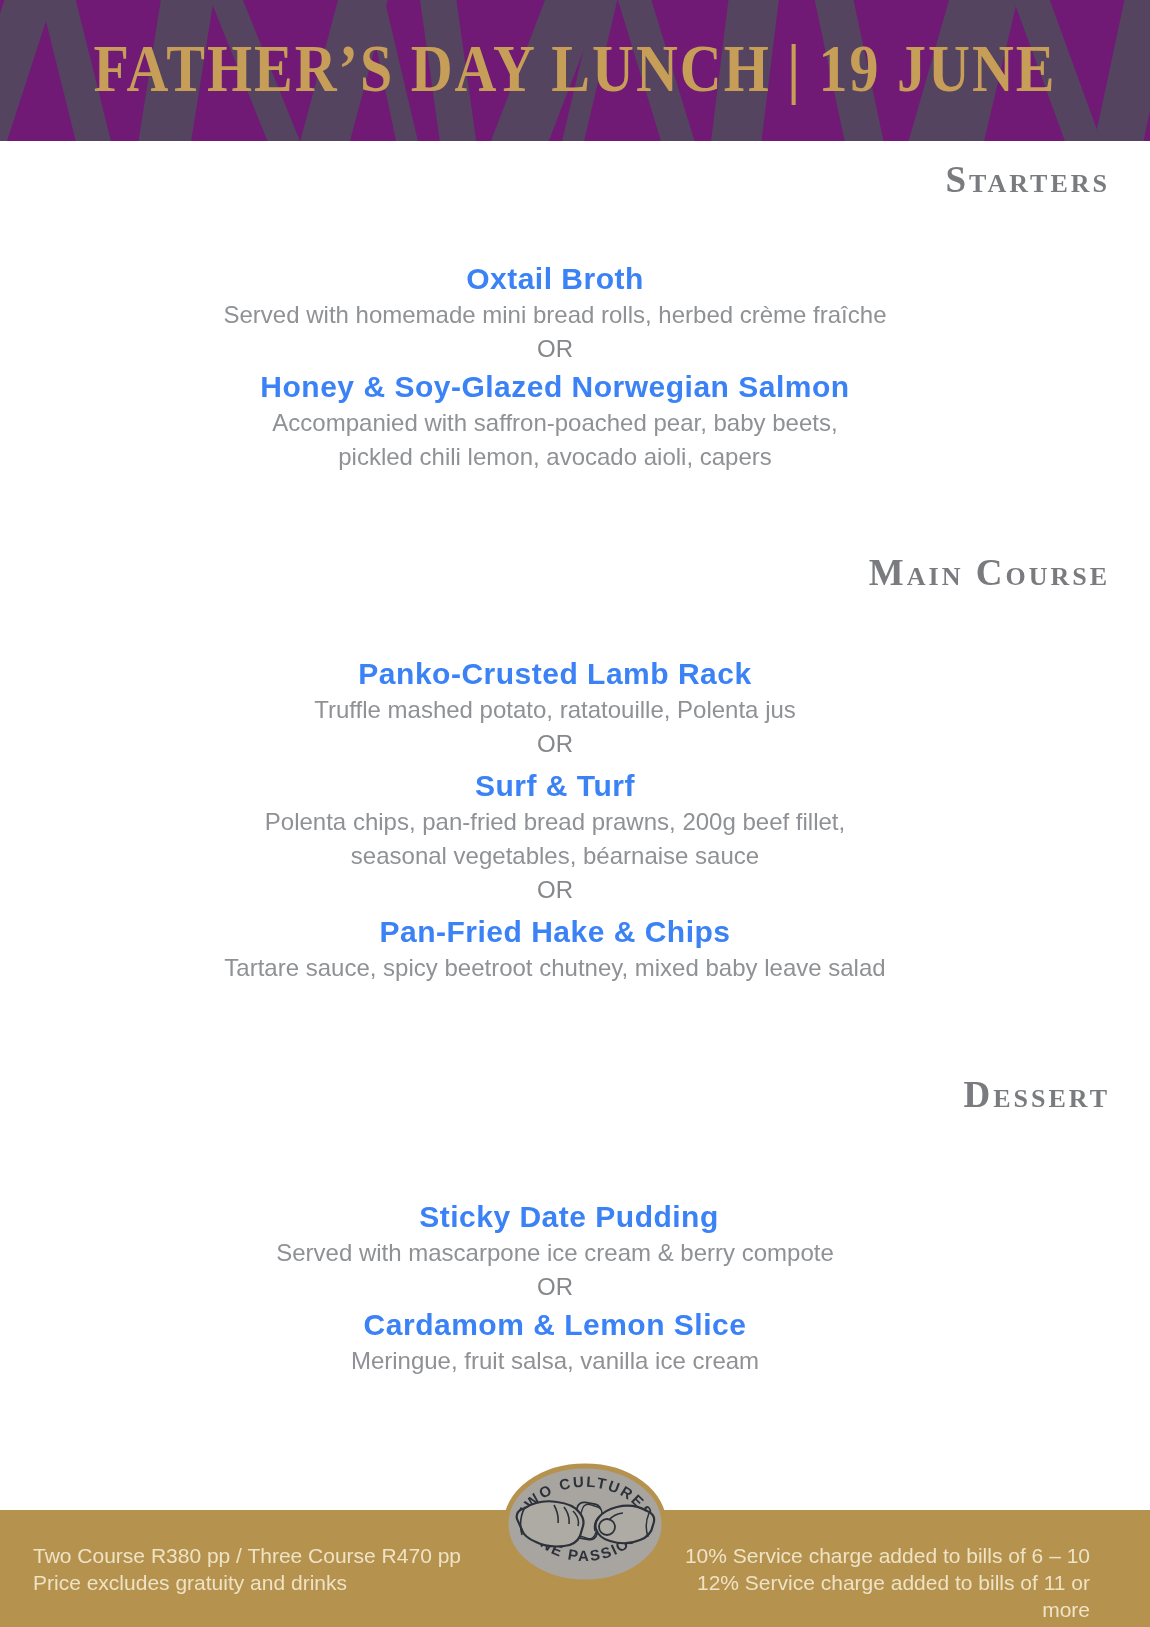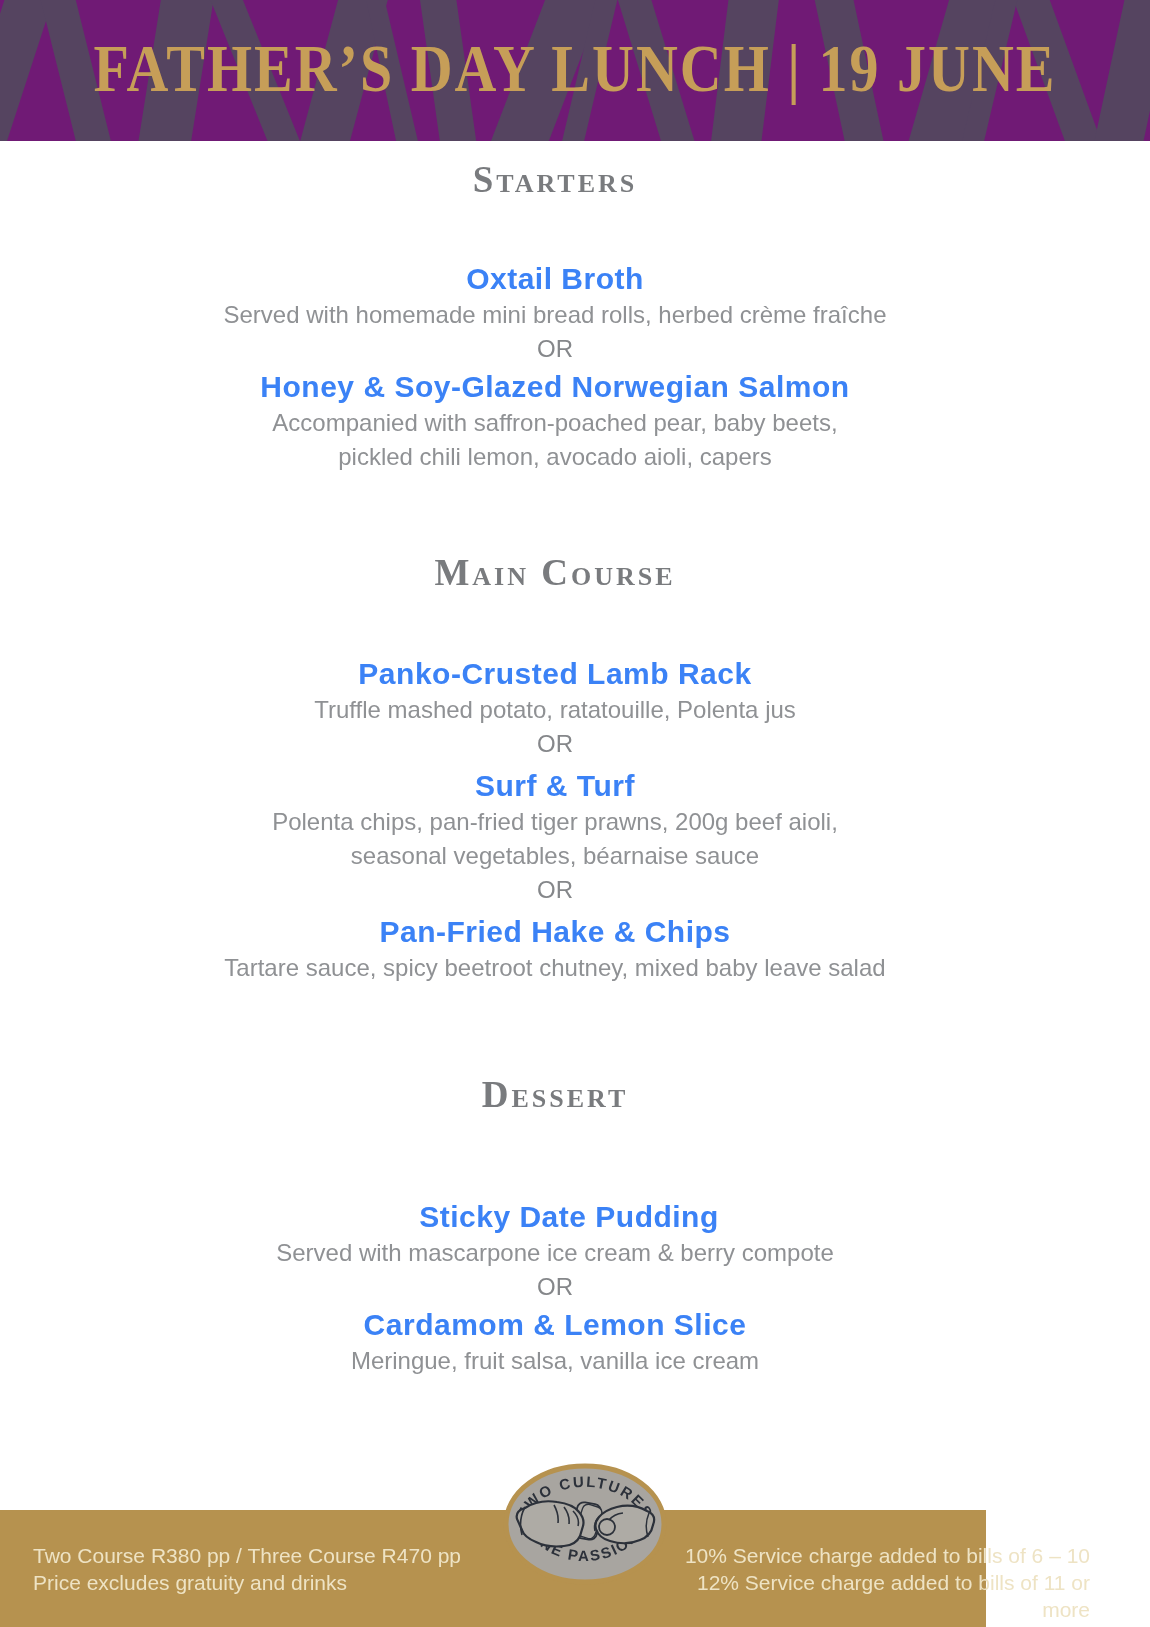--- a/index.html
+++ b/index.html
@@ -20,21 +20,21 @@
     text-align:center;
     font-family:"Liberation Serif", serif; font-weight:700;
     font-size:58px; letter-spacing:2px; color:#c69e58; white-space:nowrap;
   }
 
   
   .menu { position:absolute; top:141px; left:0; width:1110px; text-align:center; }
   .heading {
     margin:0; font-family:"Liberation Serif", serif; font-weight:700;
     font-variant:small-caps; font-size:37px; line-height:43px;
-    letter-spacing:3px; color:#797b7e;
+    letter-spacing:3px; color:#797b7e;text-align:right;
   }
   .h-starters { margin-top:17px; }
   .h-main     { margin-top:77px; }
   .h-dessert  { margin-top:88px; }
 
   .name {
     font-size:30px; line-height:38px; font-weight:600; color:#3b82f6;
     letter-spacing:0.5px;
   }
   .desc {
@@ -45,21 +45,21 @@
   .n-oxtail   { margin-top:59px; }
   .n-salmon   { margin-top:4px; }
   .n-panko    { margin-top:61px;text-align:center; }
   .n-surf     { margin-top:8px; }
   .n-hake     { margin-top:8px; }
   .n-sticky   { margin-top:82px;padding-left:28px; }
   .n-cardamom { margin-top:4px; }
 
   
   .footer-bar {
-    position:absolute; left:0; bottom:0; width:986px; height:117px;
+    position:absolute; left:0; bottom:0; width:1150px; height:117px;
     background:#b6924f;
   }
   .footer-left {
     position:absolute; left:33px; top:32px; text-align:left;
     font-size:21px; line-height:27px; color:#eee3c4;
   }
   .footer-right {
     position:absolute; left:658px; top:32px; width:432px; text-align:right;
     font-size:21px; line-height:27px; color:#eee3c4;
   }
@@ -114,21 +114,21 @@
 
     <section>
       <h2 class="heading h-main">Main Course</h2>
       <div class="item">
         <div class="name n-panko">Panko-Crusted Lamb Rack</div>
         <div class="desc">Truffle mashed potato, ratatouille, Polenta jus</div>
       </div>
       <div class="or">OR</div>
       <div class="item">
         <div class="name n-surf">Surf &amp; Turf</div>
-        <div class="desc">Polenta chips, pan-fried tiger prawns, 200g beef aioli,
+        <div class="desc">Polenta chips, pan-fried bread prawns, 200g beef fillet,
 seasonal vegetables, béarnaise sauce</div>
       </div>
       <div class="or">OR</div>
       <div class="item">
         <div class="name n-hake">Pan-Fried Hake &amp; Chips</div>
         <div class="desc">Tartare sauce, spicy beetroot chutney, mixed baby leave salad</div>
       </div>
     </section>
 
     <section>

